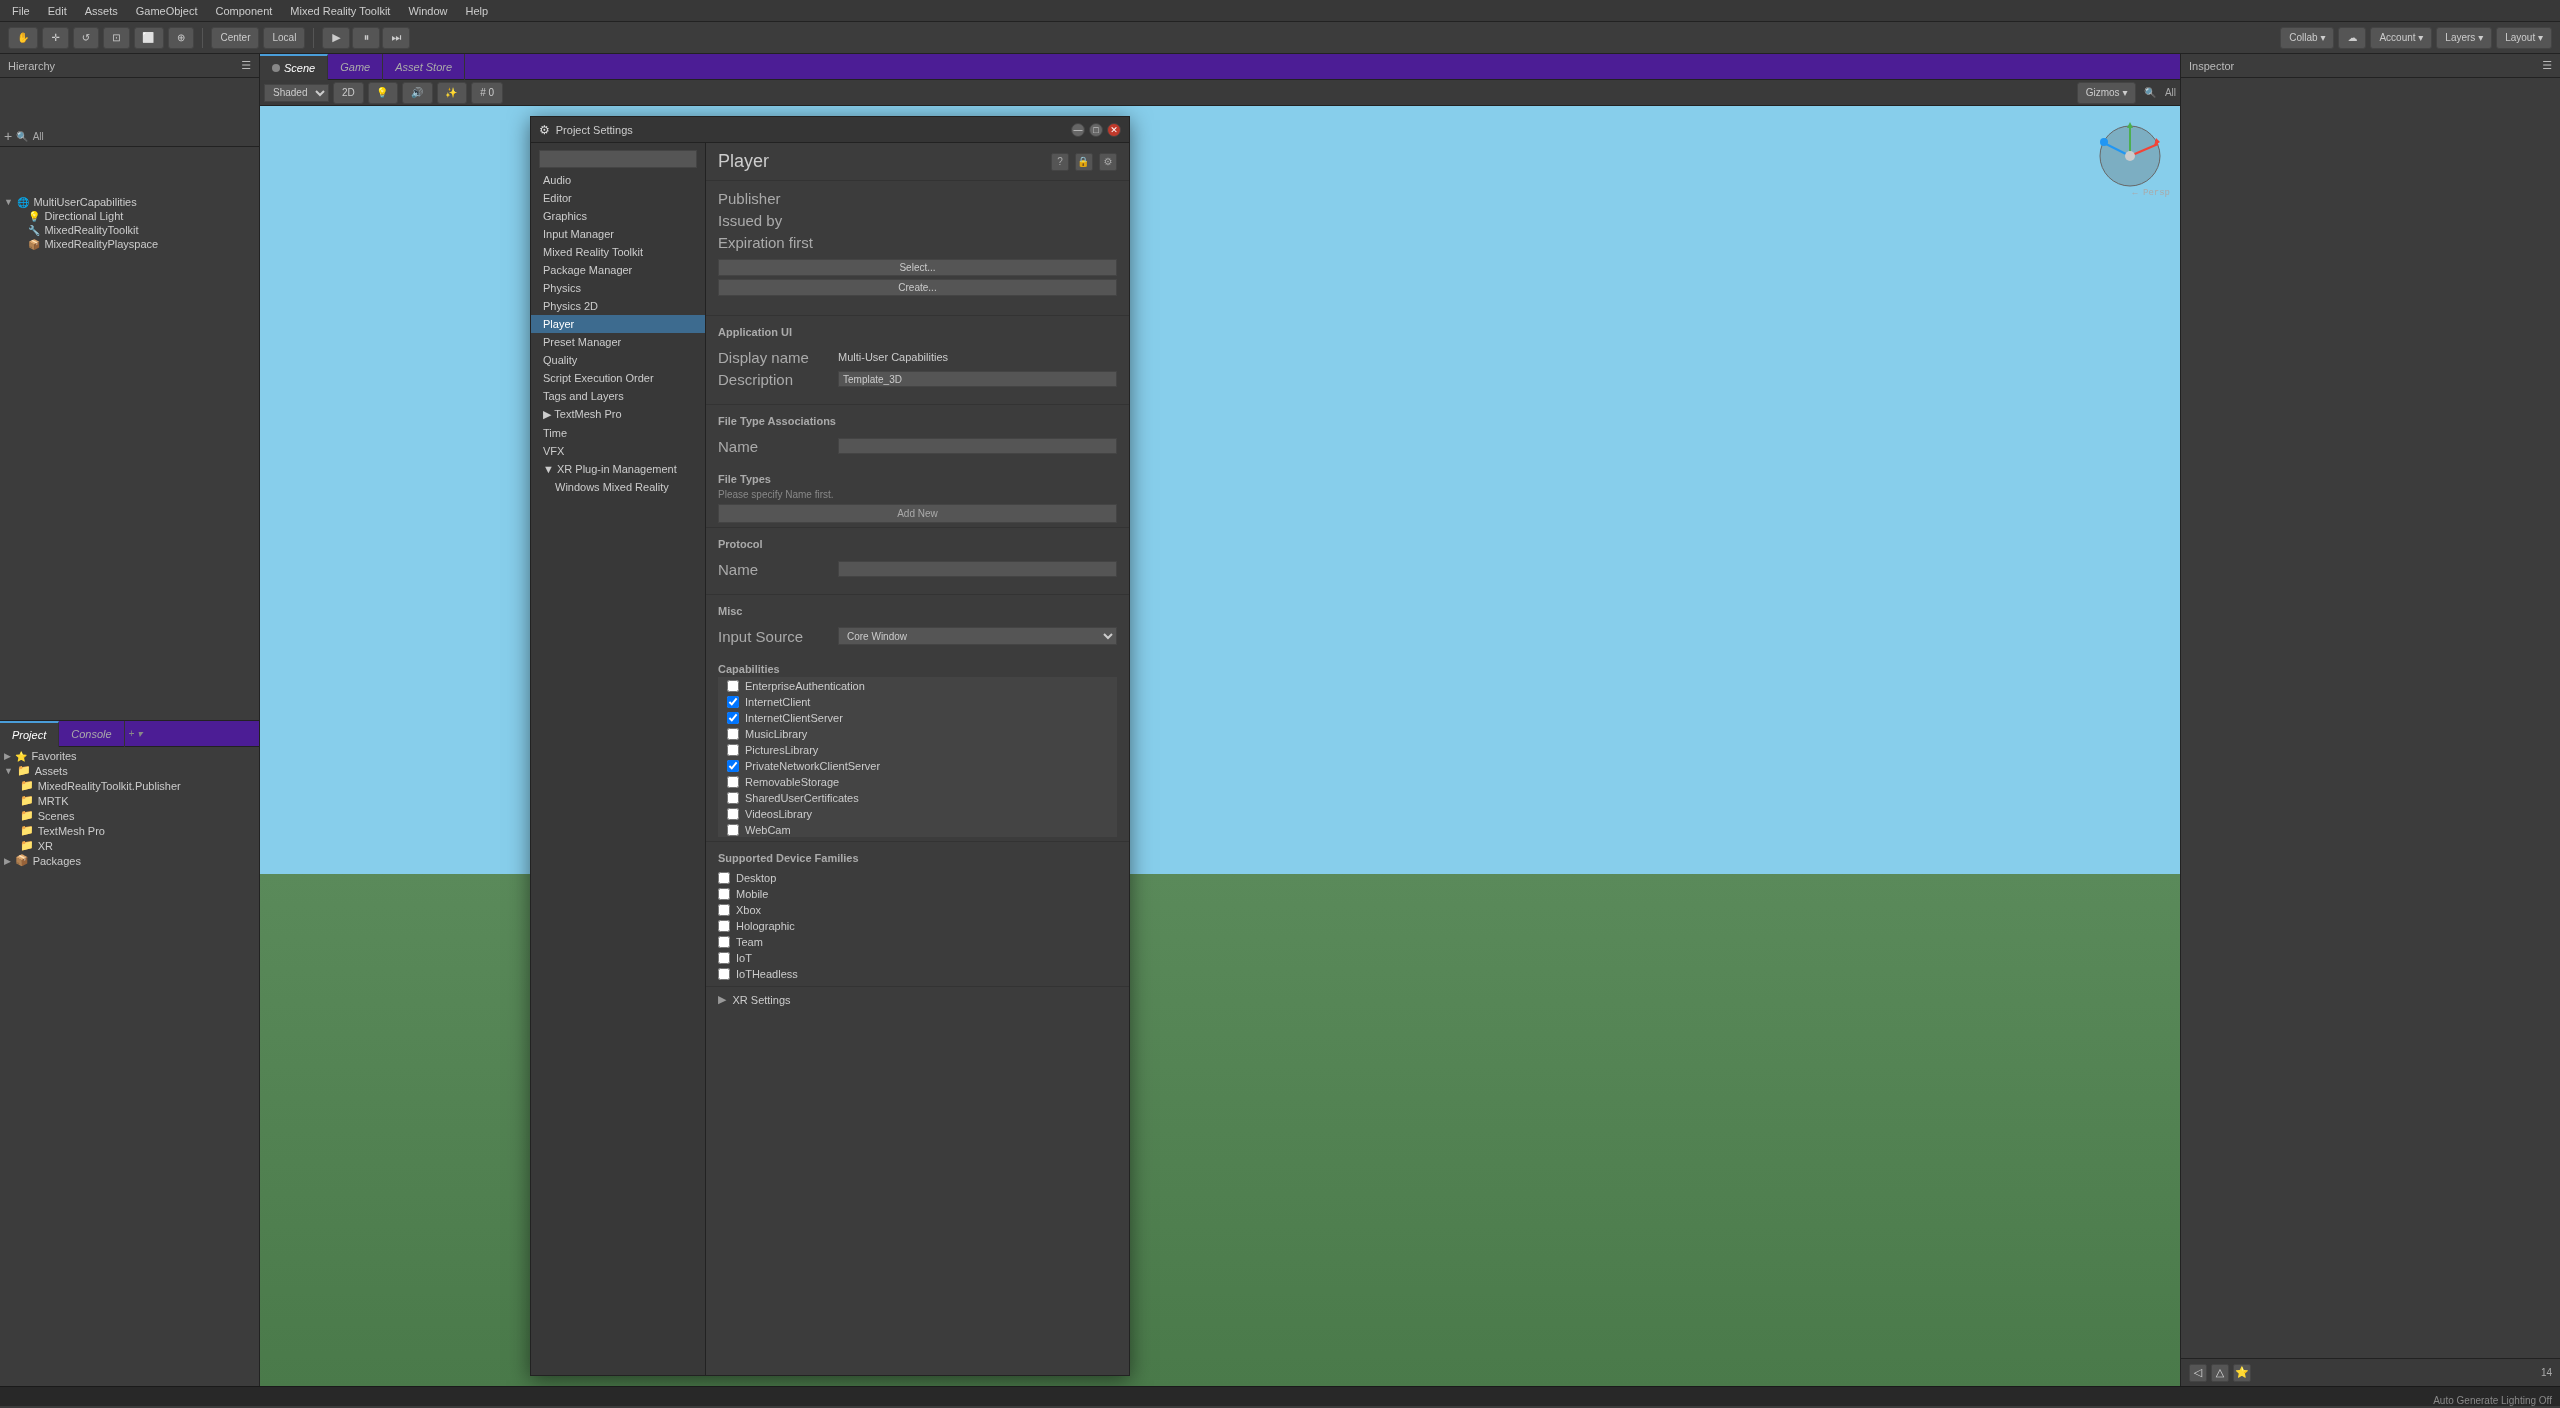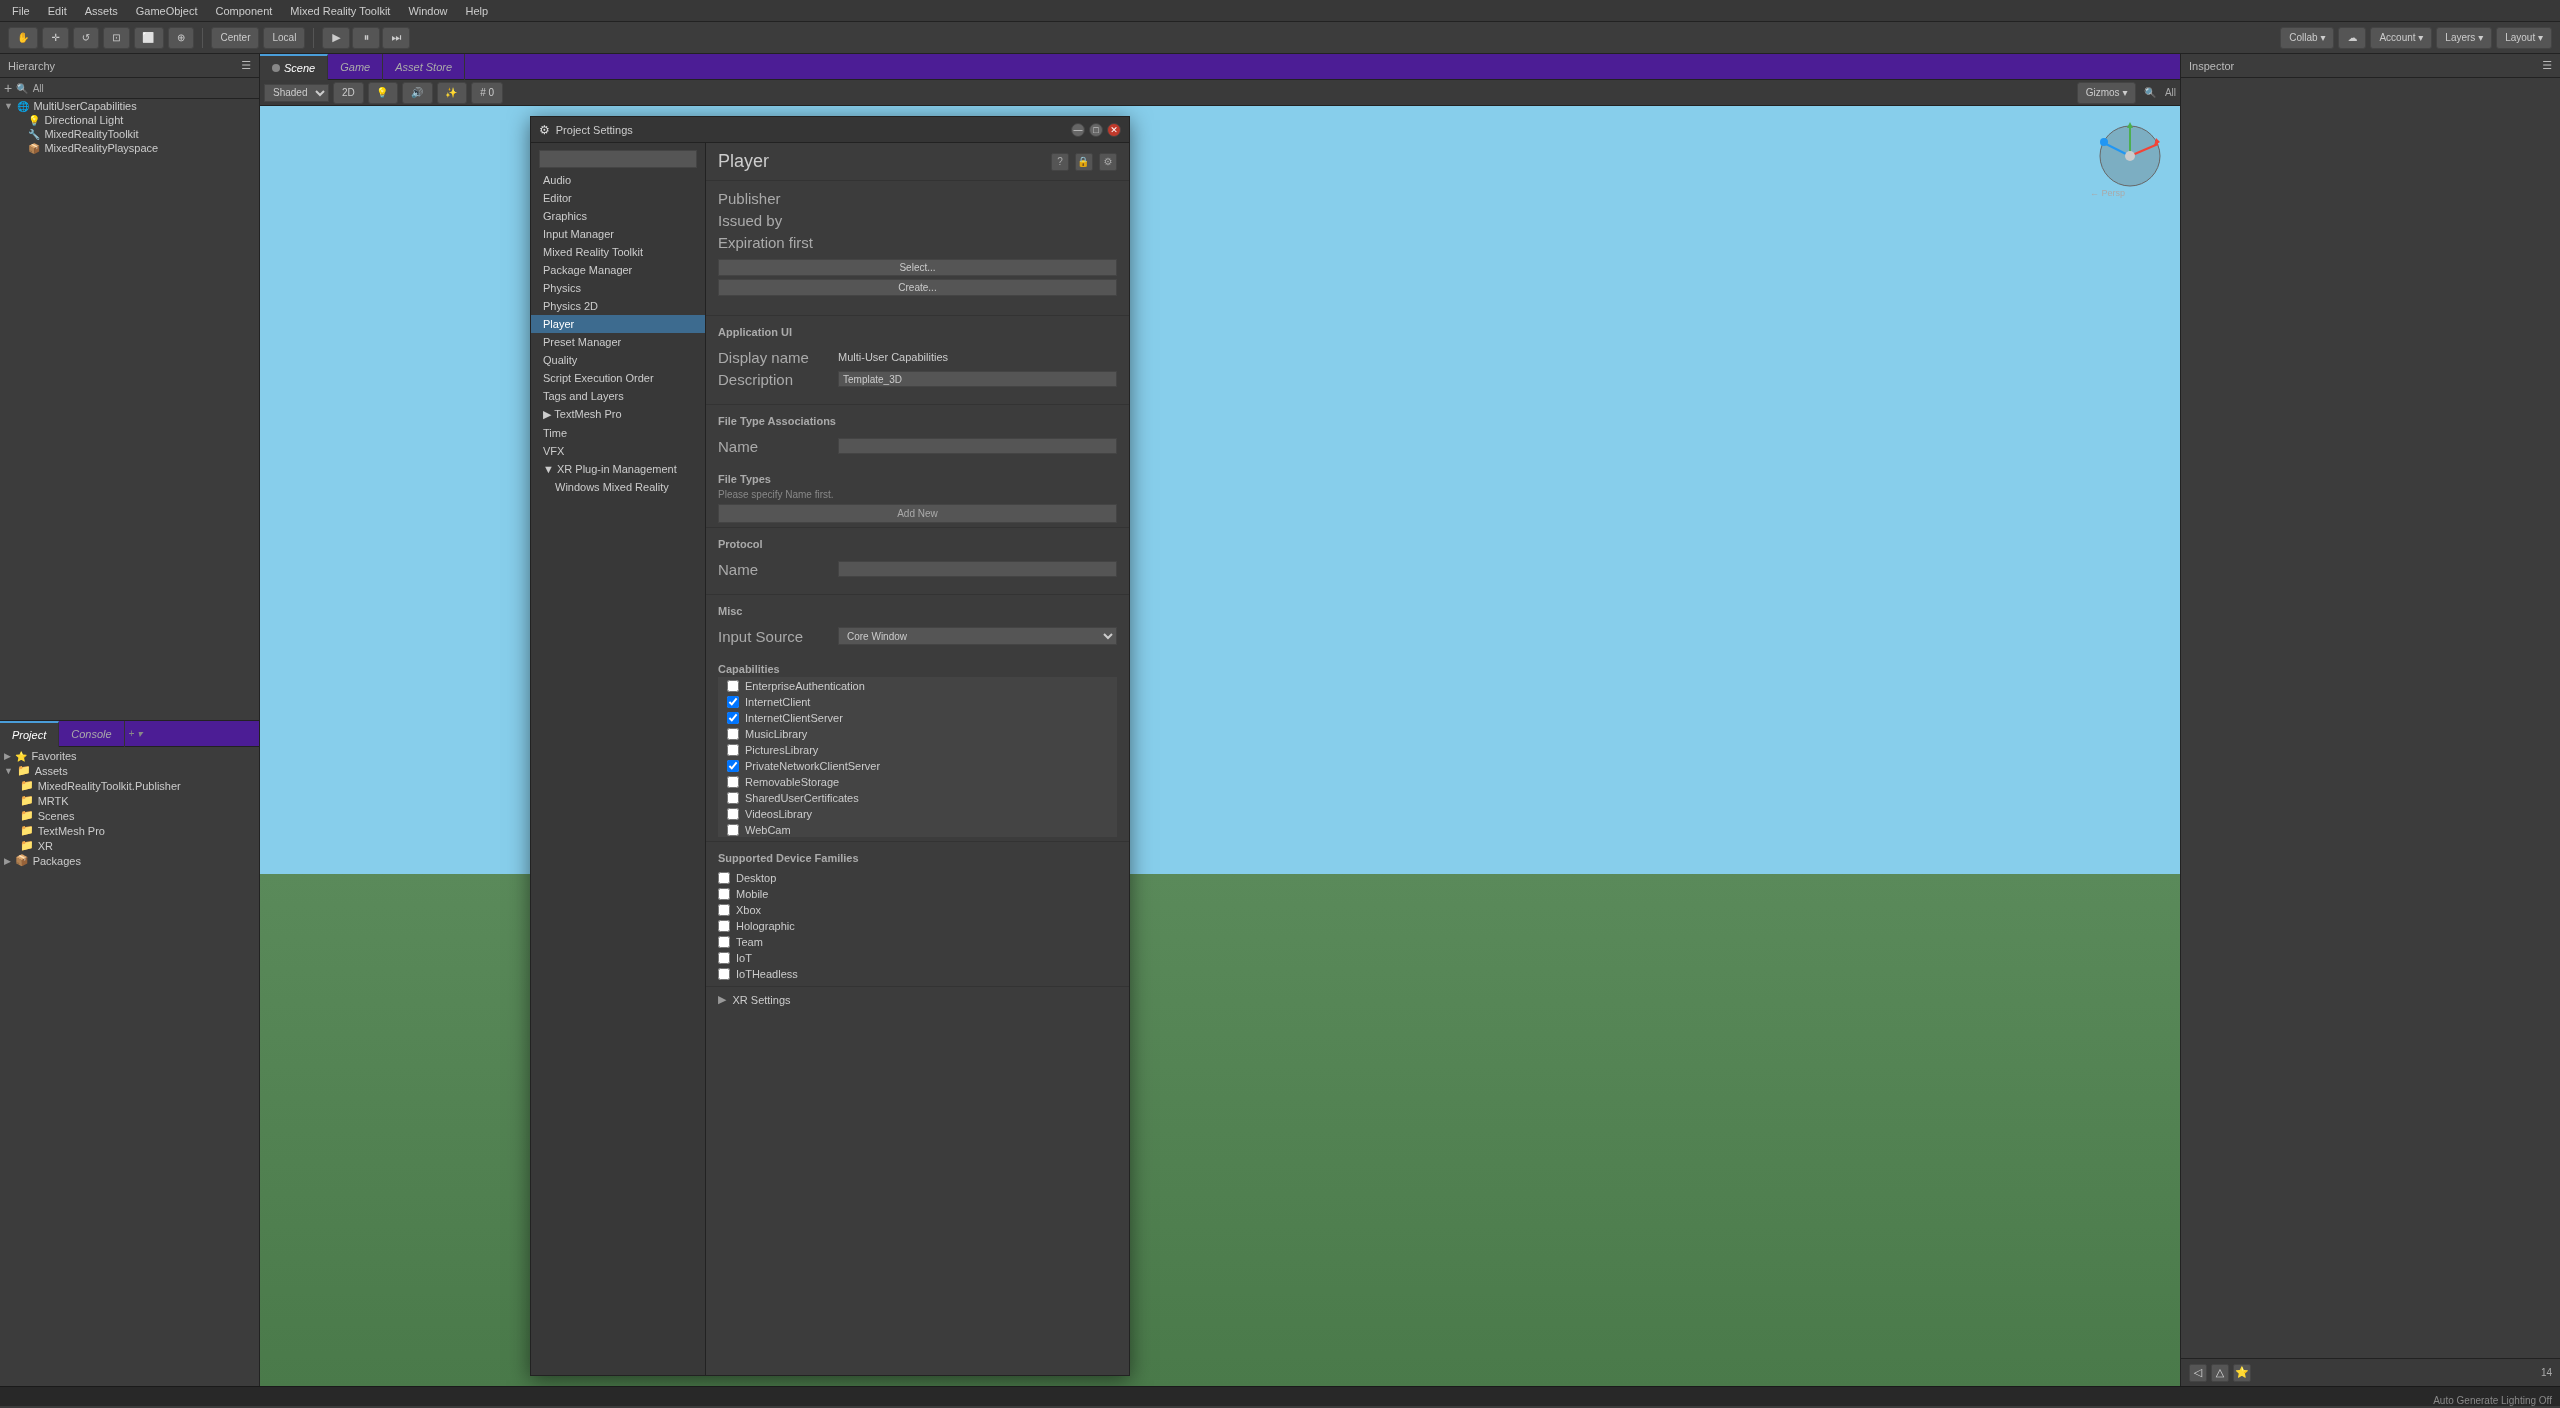--- a/index.html
+++ b/index.html
@@ -462,21 +462,21 @@
     <div class="toolbar-btn">Account ▾</div>
     <div class="toolbar-btn">Layers ▾</div>
     <div class="toolbar-btn">Layout ▾</div>
   </div>
 </div>
 
 <div class="main-layout">
 
   <div class="left-column">
 
-    <div class="panel-hierarchy" style="height:50%; flex-shrink:0;">
+    <div class="panel-hierarchy" style="height:50%; flex-shrink:0;gap:48px;">
       <div class="panel-header">
         <span>Hierarchy</span>
         <span>☰</span>
       </div>
       <div class="panel-toolbar">
         <span style="font-size:14px; cursor:pointer; color:#aaa;">+</span>
         <span style="font-size:10px; cursor:pointer; color:#aaa;">🔍</span>
         <span style="font-size:10px; color:#aaa;">All</span>
       </div>
       <div style="overflow-y:auto; flex:1;">
@@ -582,21 +582,21 @@
           <polygon points="40,6 37,12 43,12" fill="#4CAF50"></polygon>
 
           <line x1="40" y1="40" x2="68" y2="28" stroke="#f44336" stroke-width="2"></line>
           <polygon points="70,26 66,22 64,30" fill="#f44336"></polygon>
 
           <line x1="40" y1="40" x2="16" y2="28" stroke="#2196F3" stroke-width="2"></line>
           <circle cx="14" cy="26" r="4" fill="#2196F3"></circle>
 
           <circle cx="40" cy="40" r="5" fill="#ccc"></circle>
         </svg>
-        <div style="text-align:left; font-size:9px; color:#aaa; margin-top:-10px;">← Persp</div>
+        <div style="text-align:right; font-size:9px; color:#aaa; margin-top:-10px;font-family:Liberation Mono, monospace;">← Persp</div>
       </div>
 
       <div class="dialog">
         <div class="dialog-titlebar">
           <span class="dialog-title-icon">⚙</span>
           <span class="dialog-title-text">Project Settings</span>
           <div class="dialog-controls">
             <div class="dialog-btn">—</div>
             <div class="dialog-btn">□</div>
             <div class="dialog-btn" style="background:#c0392b; color:white;">✕</div>

